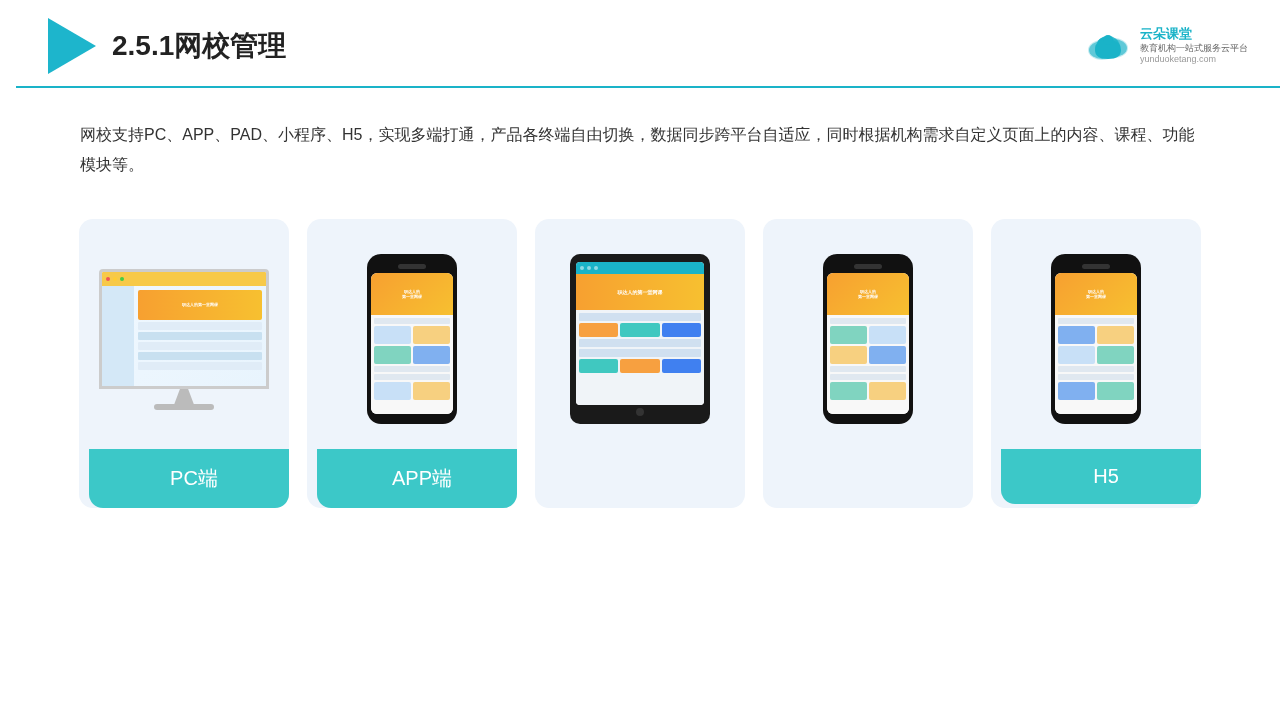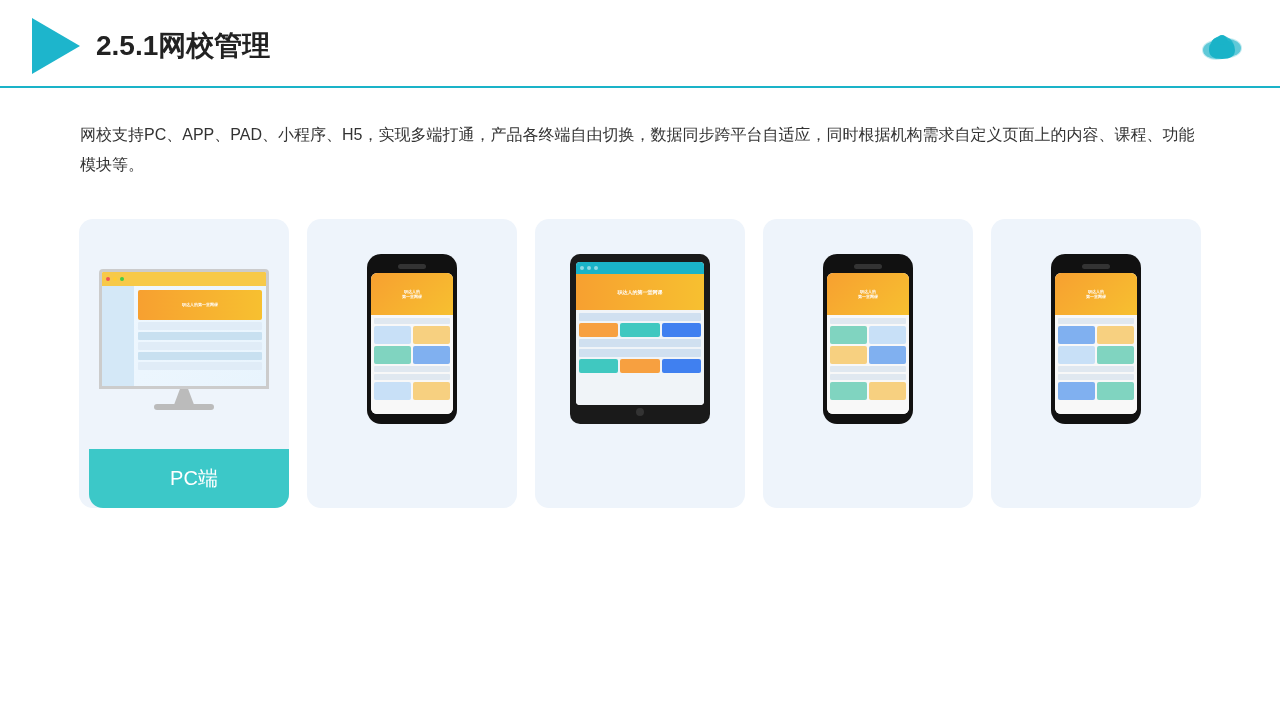--- a/index.html
+++ b/index.html
@@ -11,20 +11,21 @@
       overflow: hidden;
     }
 
     
     .header {
       display: flex;
       align-items: center;
       justify-content: space-between;
       padding: 18px 32px 12px 32px;
       border-bottom: 2px solid #1ab3c8;
+      margin-left: 16px;
     }
     .header-left {
       display: flex;
       align-items: center;
       gap: 16px;
     }
     .play-icon {
       width: 0;
       height: 0;
       border-top: 28px solid transparent;
@@ -335,20 +336,25 @@
         <ellipse cx="20" cy="22" rx="14" ry="10" fill="#1ab3c8" opacity="0.25"></ellipse>
         <ellipse cx="32" cy="20" rx="14" ry="10" fill="#1ab3c8" opacity="0.25"></ellipse>
         <ellipse cx="26" cy="18" rx="12" ry="10" fill="#1ab3c8" opacity="0.35"></ellipse>
         <ellipse cx="20" cy="22" rx="13" ry="9" fill="#1ab3c8" opacity="0.6"></ellipse>
         <ellipse cx="32" cy="20" rx="13" ry="9" fill="#1ab3c8" opacity="0.6"></ellipse>
         <ellipse cx="26" cy="17" rx="11" ry="9" fill="#1ab3c8" opacity="0.8"></ellipse>
         <path d="M13 22 Q13 31 26 31 Q39 31 39 22 Q39 14 32 13 Q30 8 23 9 Q16 10 15 16 Q13 16 13 22Z" fill="#1ab3c8"></path>
         <circle cx="26" cy="12" r="5" fill="#1ab3c8"></circle>
       </svg>
     </div>
+    <div class="brand-text">
+      <span class="brand-name">云朵课堂</span>
+      <span class="brand-sub">教育机构一站式服务云平台</span>
+      <span class="brand-url">yunduoketang.com</span>
+    </div>
   </div>
 </div>
 
 <div class="description">
   <span>网校支持PC、APP、PAD、小程序、H5，实现多端打通，产品各终端自由切换，数据同步跨平台自适应，同时根据机构需求自定义页面上的内容、课程、功能模块等。</span>
 </div>
 
 <div class="cards-container">
 
   <div class="card">
@@ -404,20 +410,21 @@
               <div class="phone-row"></div>
               <div class="phone-grid">
                 <div class="phone-cell"></div>
                 <div class="phone-cell orange"></div>
               </div>
             </div>
           </div>
         </div>
       </div>
     </div>
+    <div class="card-label">APP端</div>
   </div>
 
   <div class="card">
     <div class="card-image-area">
       <div class="phone-mockup">
         <div class="tablet-body">
           <div class="tablet-screen">
             <div class="tablet-header">
               <div class="tablet-header-dot"></div>
               <div class="tablet-header-dot"></div>
@@ -499,15 +506,16 @@
               <div class="phone-row"></div>
               <div class="phone-grid">
                 <div class="phone-cell blue"></div>
                 <div class="phone-cell green"></div>
               </div>
             </div>
           </div>
         </div>
       </div>
     </div>
+    <div class="card-label">H5</div>
   </div>
 
 </div>
 
 </body></html>

